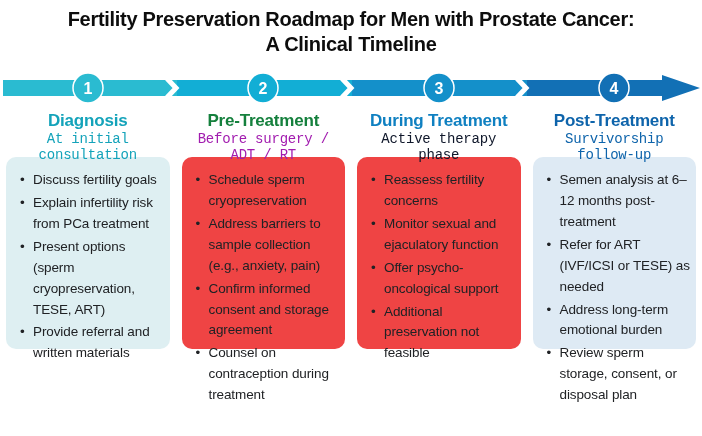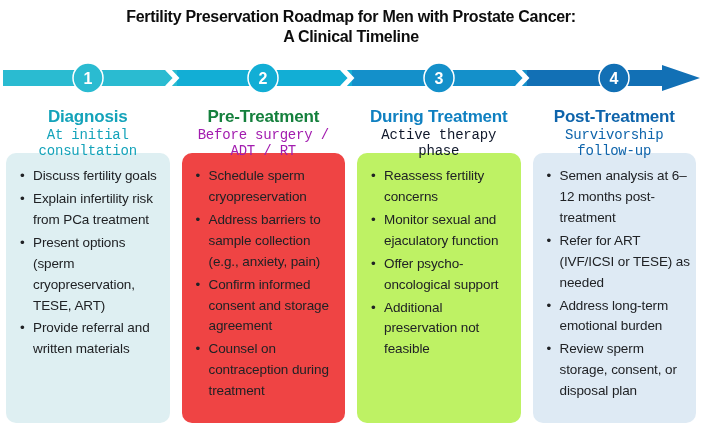--- a/index.html
+++ b/index.html
@@ -3,35 +3,35 @@
 <meta charset="utf-8">
 <style>
   html,body{margin:0;padding:0;}
   body{
     width:702px;height:436px;background:#ffffff;overflow:hidden;
     font-family:"Liberation Sans",sans-serif;
     -webkit-font-smoothing:antialiased;
   }
   .page-title{
     text-align:center;font-weight:700;color:#0d0d0d;
-    font-size:16px;line-height:1.25;padding-top:7px;letter-spacing:-0.3px;
+    font-size:20px;line-height:1.25;padding-top:7px;letter-spacing:-0.3px;
   }
   .timeline{display:block;margin-top:8px;}
   .timeline text{
     font-family:"Liberation Sans",sans-serif;font-weight:700;font-size:16px;fill:#ffffff;
   }
   .columns{
     display:grid;grid-template-columns:repeat(4,1fr);
-    column-gap:12px;padding:0 6px;margin-top:8px;
+    column-gap:12px;padding:0 6px;margin-top:2px;
   }
   .stage-header{text-align:center;height:40px;}
   .stage-name{font-size:17px;font-weight:700;line-height:1.15;letter-spacing:-0.2px;}
   .stage-sub{font-size:14px;line-height:1.2;letter-spacing:-0.2px;font-family:Liberation Mono, monospace;}
   .card{
-    margin-top:6px;height:270px;border-radius:10px;box-sizing:border-box;
+    margin-top:6px;height:192px;border-radius:10px;box-sizing:border-box;
     padding:13px 4px 6px 13px;
   }
   .card ul{margin:0;padding:0;list-style:none;}
   .card li{
     position:relative;padding-left:14px;margin-bottom:2px;
     font-size:13.5px;line-height:1.55;color:#202225;letter-spacing:-0.1px;
   }
   .card li::before{
     content:"\2022";position:absolute;left:1px;top:0;color:#202225;
   }
@@ -95,21 +95,21 @@
         <li>Counsel on contraception during treatment</li>
       </ul>
     </div>
   </div>
 
   <div class="col">
     <div class="stage-header">
       <div class="stage-name" style="color: rgb(15, 128, 193);">During Treatment</div>
       <div class="stage-sub" style="color: #0f172a;">Active therapy phase</div>
     </div>
-    <div class="card" style="background-color: #bef264;">
+    <div class="card" style="background-color: #ef4444;">
       <ul>
         <li>Reassess fertility concerns</li>
         <li>Monitor sexual and ejaculatory function</li>
         <li>Offer psycho-oncological support</li>
         <li>Additional preservation not feasible</li>
       </ul>
     </div>
   </div>
 
   <div class="col">

